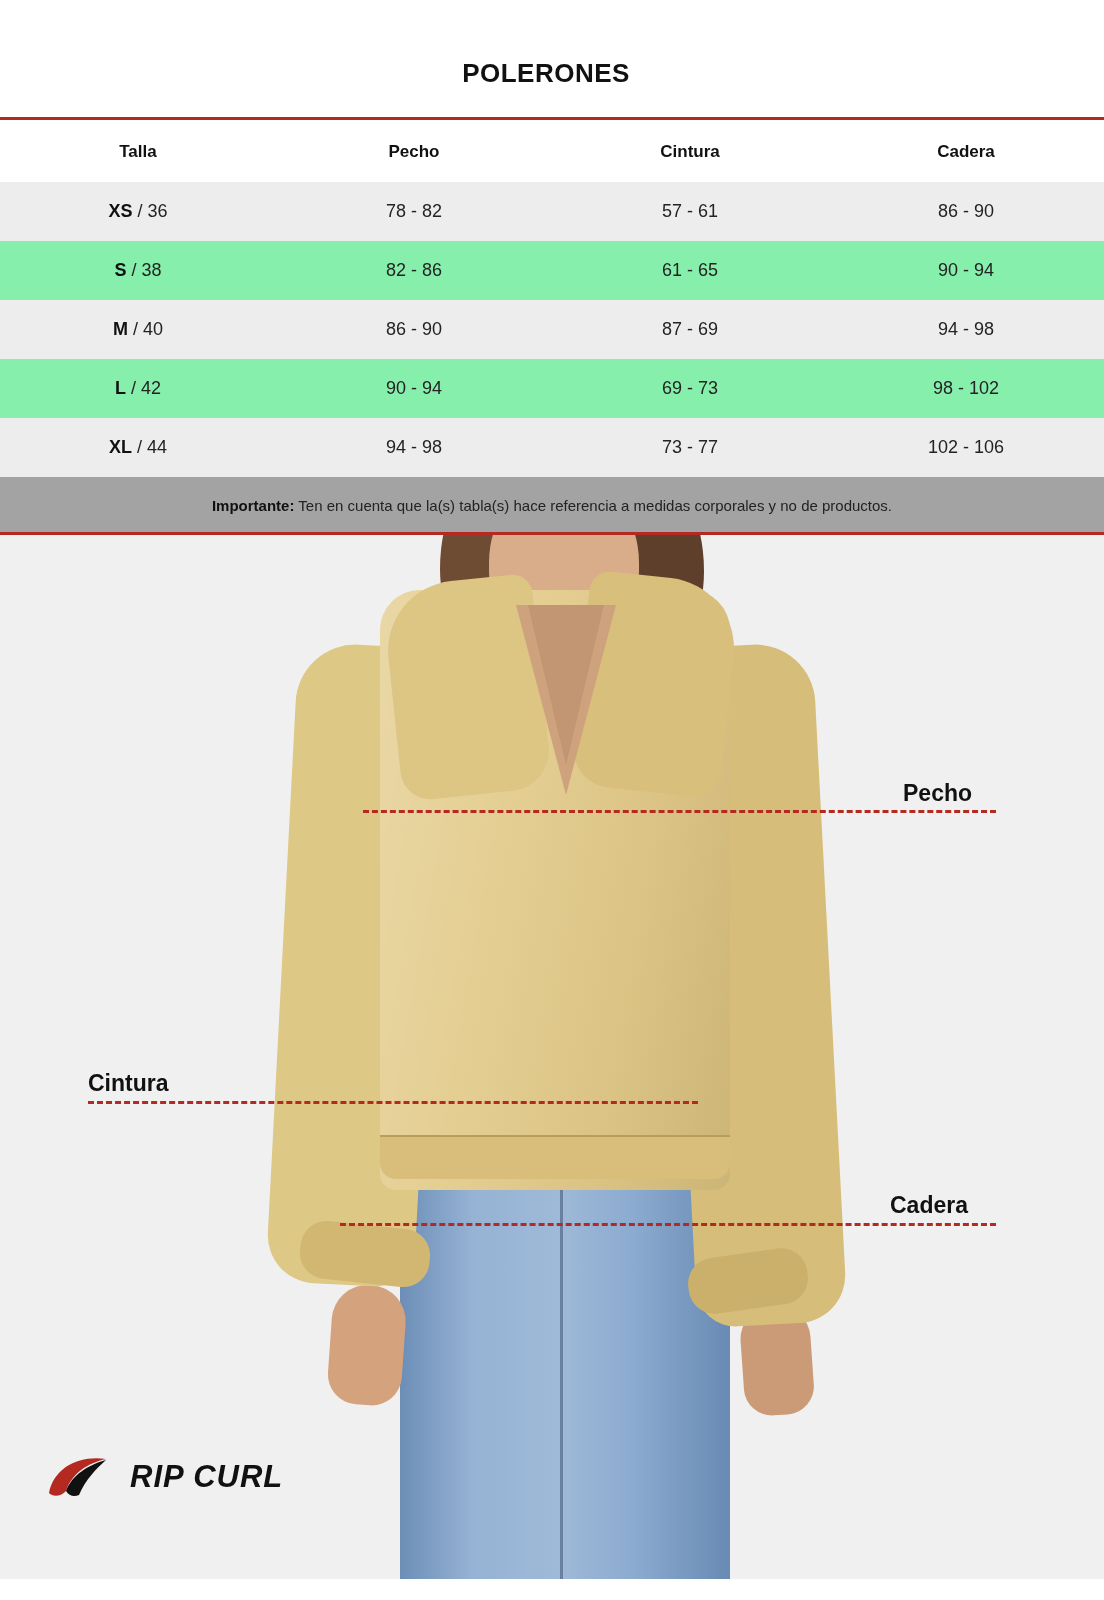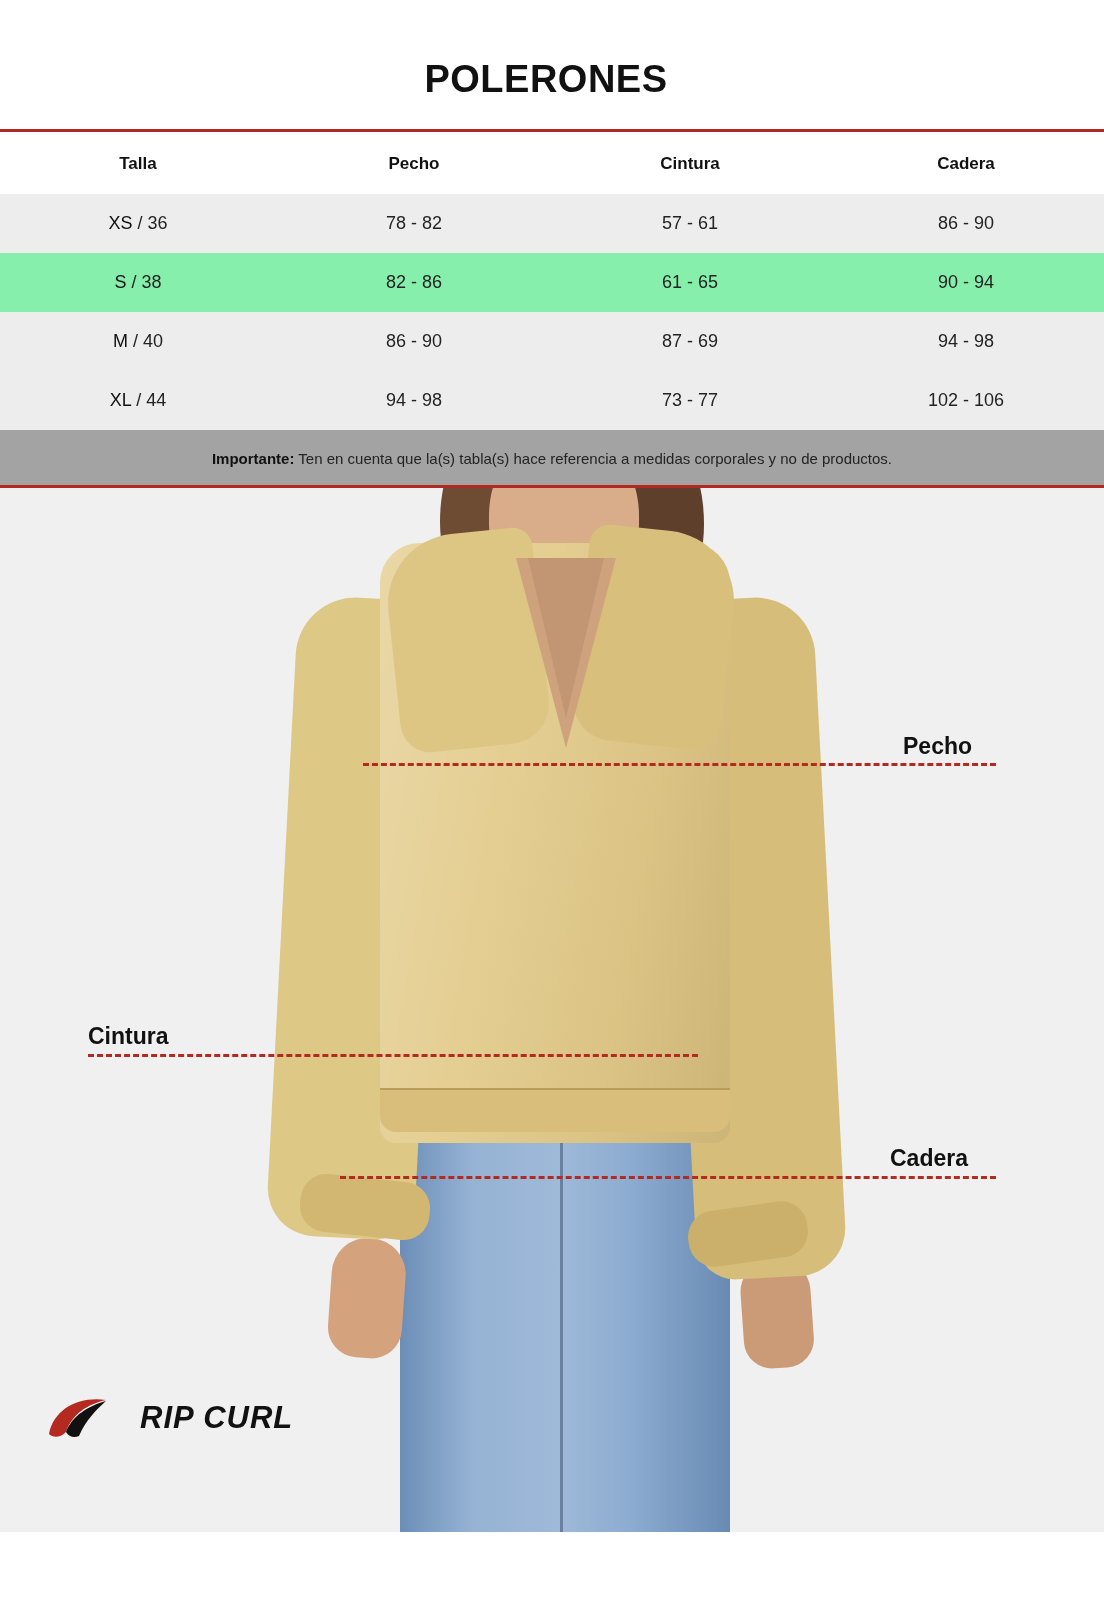--- a/index.html
+++ b/index.html
@@ -15,21 +15,21 @@
     overflow: hidden;
     position: relative;
   }
 
   
   .header {
     padding: 58px 0 16px 0;
     text-align: center;
   }
   .title {
-    font-size: 38px;
+    font-size: 26px;
     font-weight: bold;
     letter-spacing: 0.5px;
     color: #111111;
     margin: 0 12px 12px 0;
   }
   .subtitle {
     font-size: 13.5px;
     color: #3a3a3a;
     margin: 0;
     font-weight: 400;
@@ -65,21 +65,21 @@
     padding: 19px 0 19px 0;
     font-weight: 400;
   }
   table.size-table tr.odd td {
     background: #ededed;
   }
   table.size-table tr.even td {
     background: #86efac;
   }
   td.size-cell .sz {
-    font-weight: normal;
+    font-weight: bold;
     color: #111111;
   }
   td.size-cell .sep {
     color: #232323;
     font-weight: 400;
   }
 
   .note {
     padding: 20px 0 18px 0;
     text-align: center;
@@ -332,24 +332,24 @@
     font-size: 23px;
     font-weight: bold;
     color: #111111;
     white-space: nowrap;
   }
 
   
   .logo {
     position: absolute;
     left: 46px;
-    bottom: 90px;
+    bottom: 78px;
     display: flex;
     align-items: center;
-    gap: 16px;
+    gap: 6px;
   }
   .logo-text {
     font-size: 31px;
     font-weight: bold;
     font-style: italic;
     letter-spacing: 1px;
     color: #111111;
     font-family: "Liberation Sans", sans-serif;
   }
 </style>
@@ -383,20 +383,26 @@
         <td class="size-cell"><span class="sz">S</span> <span class="sep">/ 38</span></td>
         <td>82 - 86</td>
         <td>61 - 65</td>
         <td>90 - 94</td>
       </tr>
       <tr class="odd">
         <td class="size-cell"><span class="sz">M</span> <span class="sep">/ 40</span></td>
         <td>86 - 90</td>
         <td>87 - 69</td>
         <td>94 - 98</td>
+      </tr>
+      <tr class="even">
+        <td class="size-cell"><span class="sz">L</span> <span class="sep">/ 42</span></td>
+        <td>90 - 94</td>
+        <td>69 - 73</td>
+        <td>98 - 102</td>
       </tr>
       <tr class="odd">
         <td class="size-cell"><span class="sz">XL</span> <span class="sep">/ 44</span></td>
         <td>94 - 98</td>
         <td>73 - 77</td>
         <td>102 - 106</td>
       </tr>
     </tbody>
   </table>
 </div>

